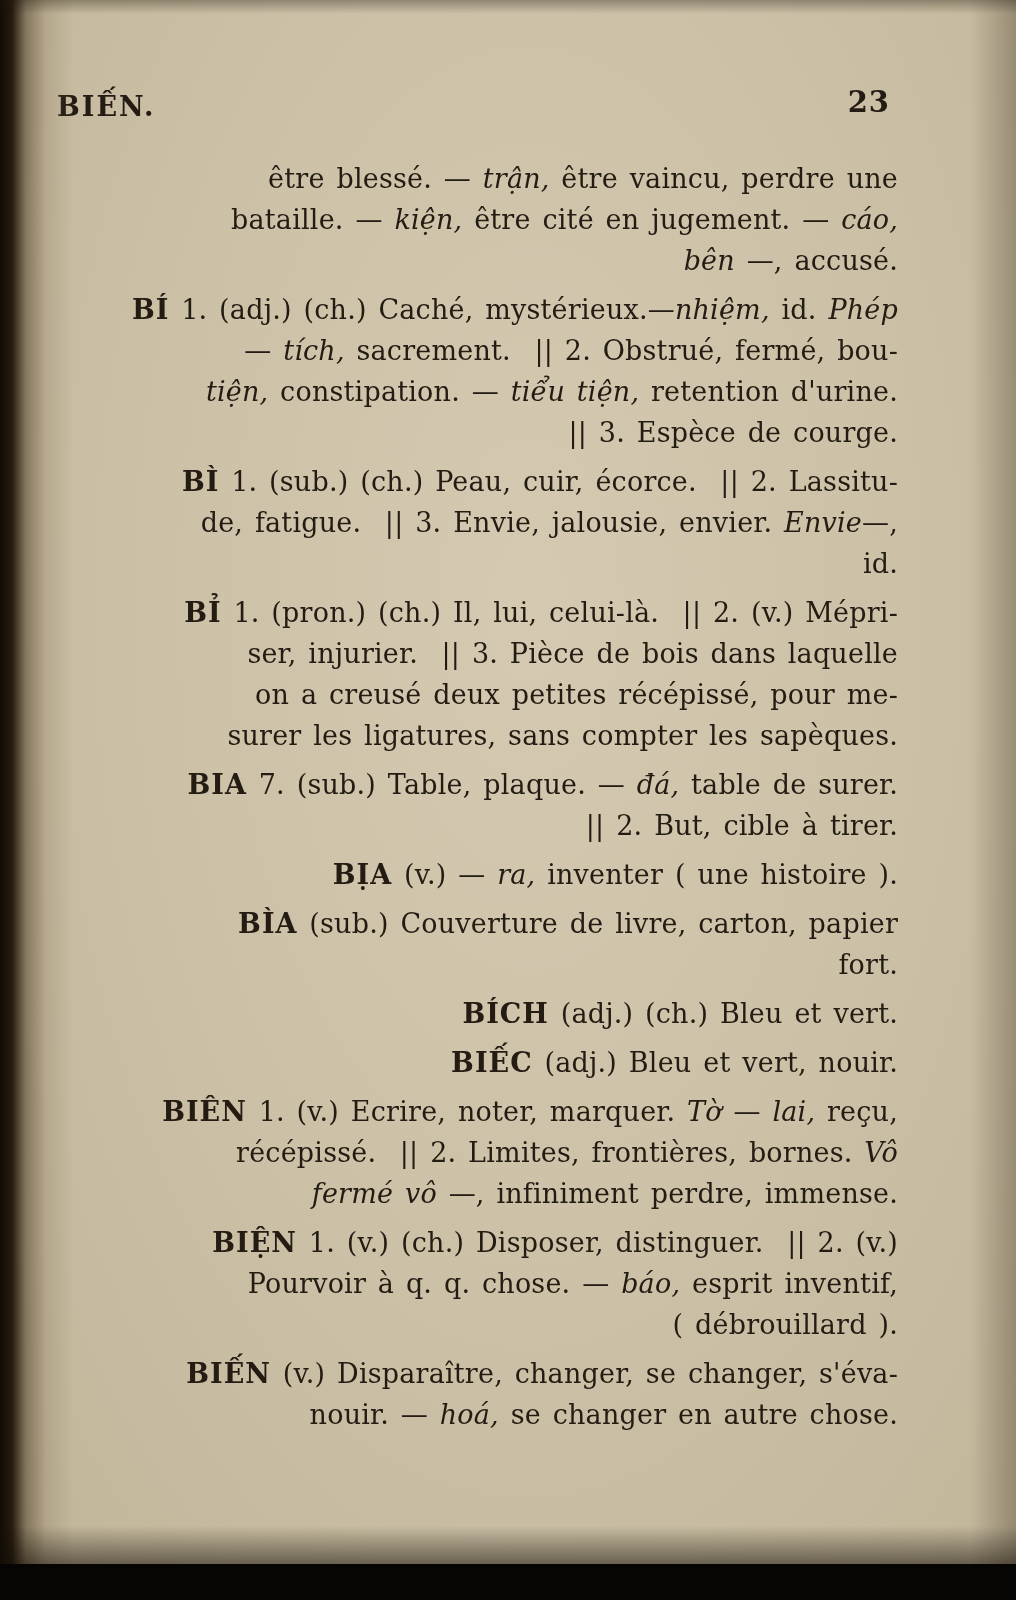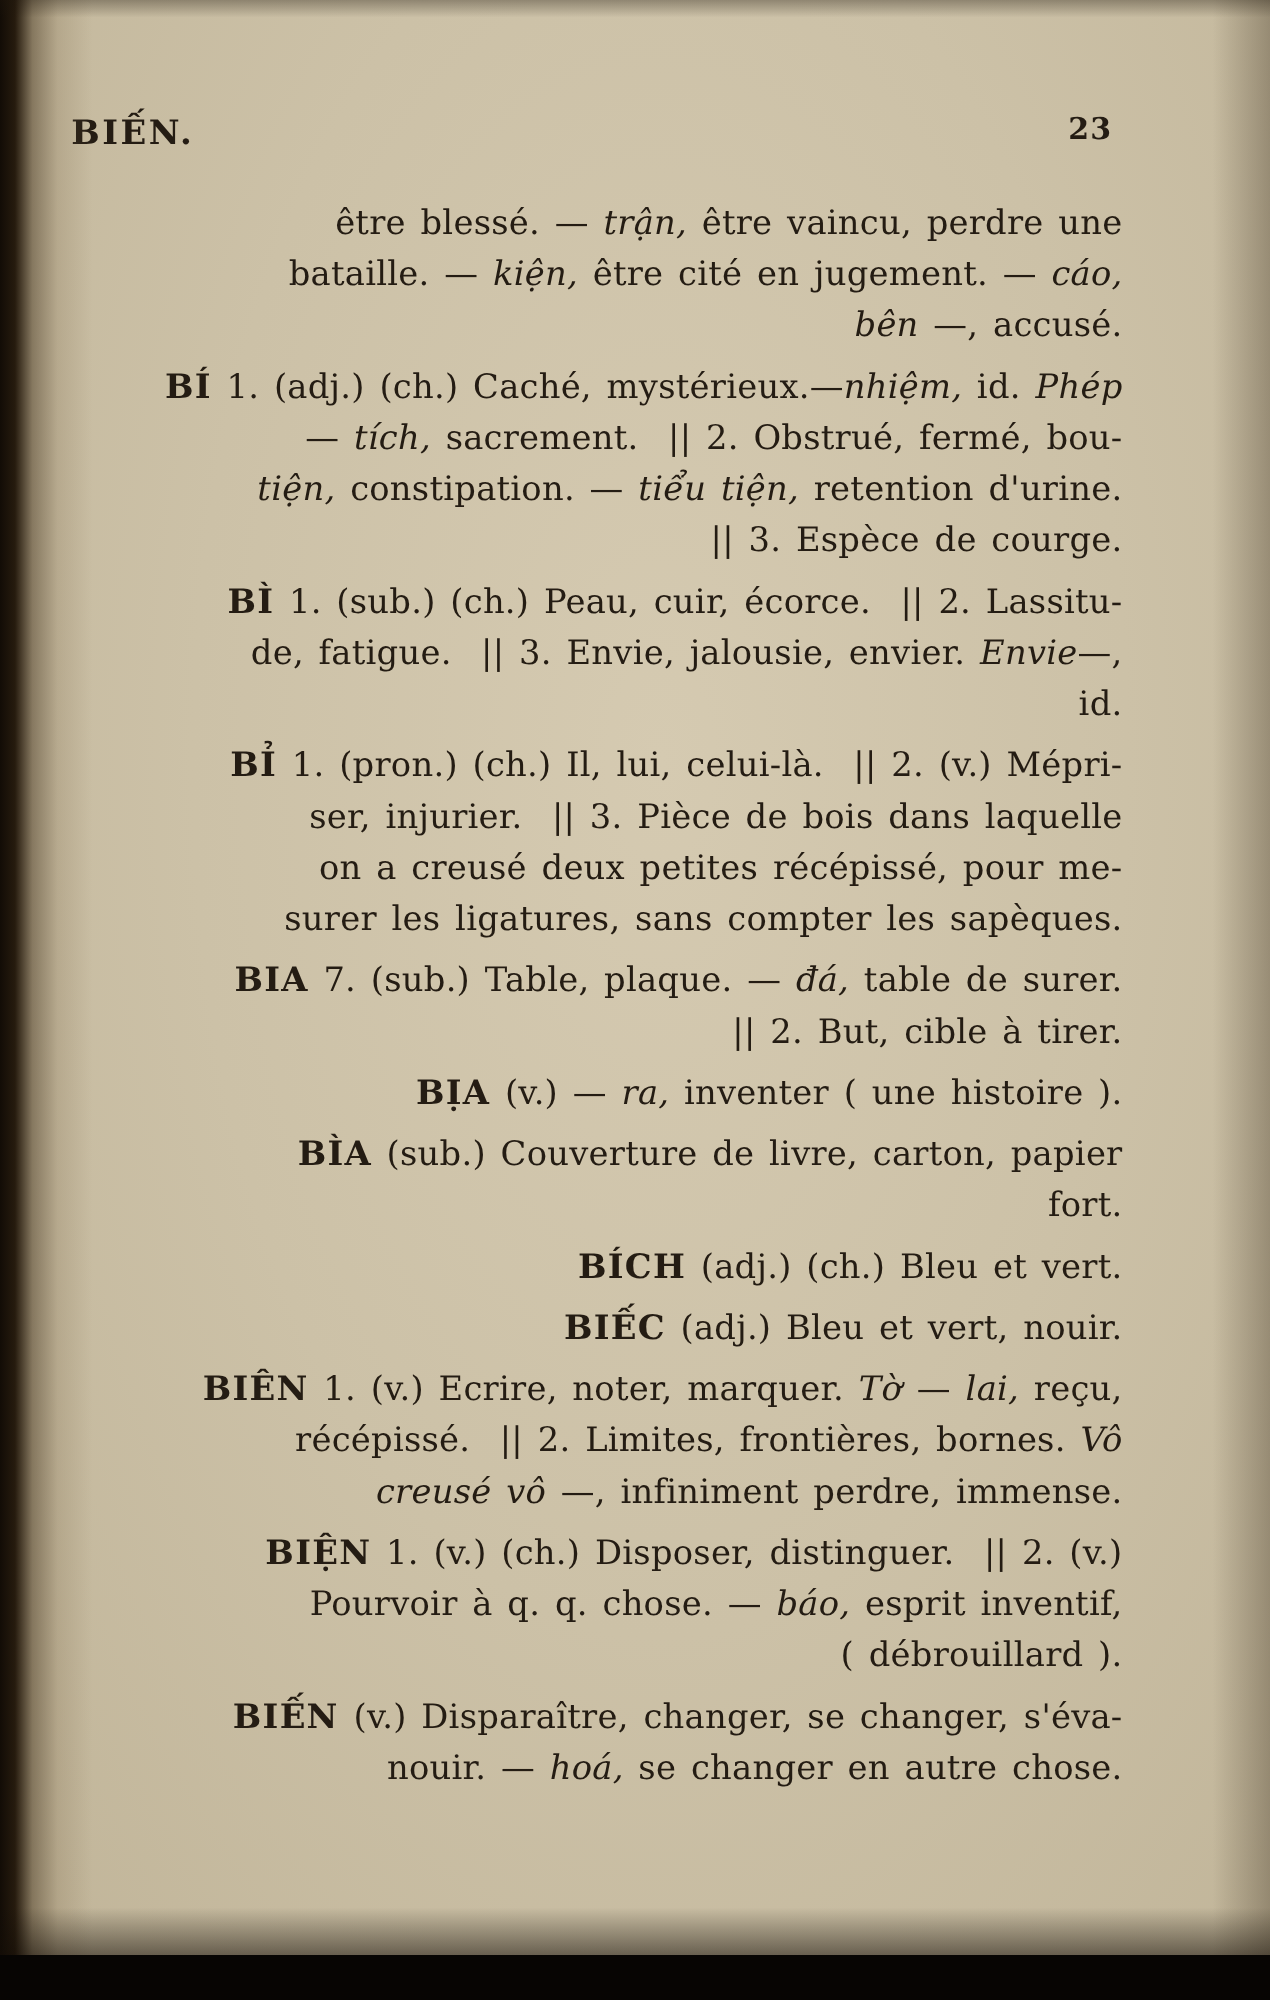--- a/index.html
+++ b/index.html
@@ -21,21 +21,21 @@
     font-size: 27px; line-height: 41px;
     letter-spacing: .2px; word-spacing: 3px;
   }
   .header { position: relative; height: 64px; }
   .title {
     text-align: left; font-weight: bold;
     font-size: 27px; letter-spacing: 2px;
   }
   .pagenum {
     position: absolute; right: 8px; top: -4px;
-    font-weight: bold; font-size: 24px; letter-spacing: 1px; margin-left: 38px;
+    font-weight: bold; font-size: 29px; letter-spacing: 1px; margin-left: 38px;
   }
   .entry { margin-top: 8px; }
   .line { white-space: pre; text-align: right; }
   .line.ind1 { padding-left: 38px; }
   .hw { font-weight: bold; letter-spacing: 1px; }
   .vn { font-style: italic; }
   .rm { }
   .edge-left {
     position: absolute; left: 0; top: 0; bottom: 0; width: 74px;
     pointer-events: none;
@@ -110,21 +110,21 @@
         </div>
         <div class="entry">
           <div class="line ind0"><span class="hw">BÍCH</span><span class="rm"> (adj.) (ch.) Bleu et vert.</span></div>
         </div>
         <div class="entry">
           <div class="line ind0"><span class="hw">BIẾC</span><span class="rm"> (adj.) Bleu et vert, nouir.</span></div>
         </div>
         <div class="entry">
           <div class="line ind0"><span class="hw">BIÊN</span><span class="rm"> 1. (v.) Ecrire, noter, marquer. </span><span class="vn">Tờ</span><span class="rm"> — </span><span class="vn">lai,</span><span class="rm"> reçu,</span></div>
           <div class="line ind1"><span class="rm">récépissé.  || 2. Limites, frontières, bornes. </span><span class="vn">Vô</span></div>
-          <div class="line ind1"><span class="vn">creusé vô</span><span class="rm"> —, infiniment perdre, immense.</span></div>
+          <div class="line ind1"><span class="vn">fermé vô</span><span class="rm"> —, infiniment perdre, immense.</span></div>
         </div>
         <div class="entry">
           <div class="line ind0"><span class="hw">BIỆN</span><span class="rm"> 1. (v.) (ch.) Disposer, distinguer.  || 2. (v.)</span></div>
           <div class="line ind1"><span class="rm">Pourvoir à q. q. chose. — </span><span class="vn">báo,</span><span class="rm"> esprit inventif,</span></div>
           <div class="line ind0"><span class="rm">( débrouillard ).</span></div>
         </div>
         <div class="entry">
           <div class="line ind0"><span class="hw">BIẾN</span><span class="rm"> (v.) Disparaître, changer, se changer, s'éva-</span></div>
           <div class="line ind1"><span class="rm">nouir. — </span><span class="vn">hoá,</span><span class="rm"> se changer en autre chose.</span></div>
         </div>

